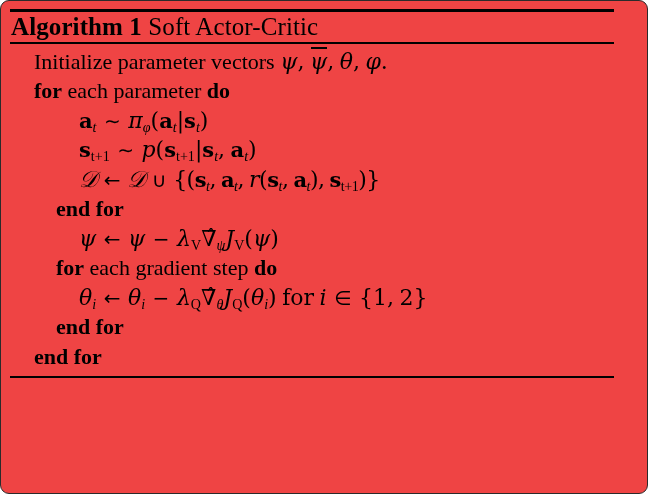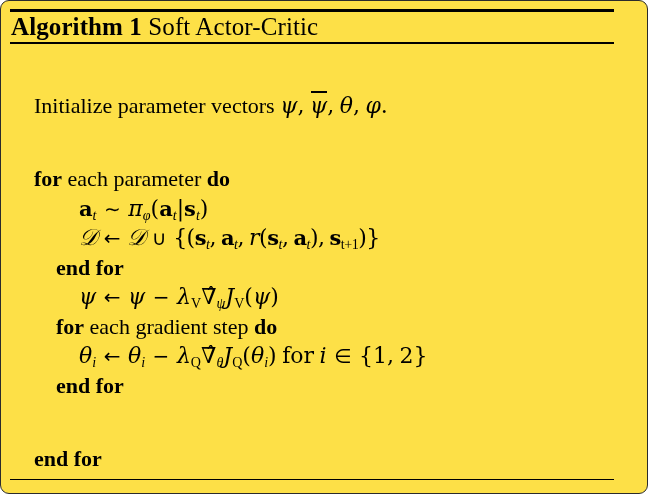--- a/index.html
+++ b/index.html
@@ -18,21 +18,21 @@
   
   #frame {
     position: absolute;
     left: 0px;
     top: 0px;
     width: 648px;
     height: 494px;
     box-sizing: border-box;
     border: 1px solid #2b2b2b;
     border-radius: 9px;
-    background: #fde047;
+    background: #ef4444;
   }
 
   #algo {
     position: absolute;
     left: 9px;
     top: 8px;
     width: 604px;
   }
 
   .rule-thick {
@@ -67,21 +67,21 @@
     padding-top: 3px;
     padding-bottom: 5px;
   }
 
   .line {
     height: 29.5px;
     line-height: 29.5px;
     font-size: 22px;
     white-space: nowrap;
   }
-  .ind1 { padding-left: 24px; margin-top: 44px; }
+  .ind1 { padding-left: 24px; }
   .ind2 { padding-left: 46px; }
   .ind3 { padding-left: 69px; }
 
   .kw { font-weight: bold; }
   .txt { font-weight: normal; }
 
   
   .math {
     font-family: "DejaVu Serif", "Liberation Serif", serif;
     font-style: italic;
@@ -163,20 +163,25 @@
         <span class="kw">do</span>
       </div>
 
 
       <div class="line ind3">
         <span class="vec">a</span><sub>t</sub>
         <span class="op">∼</span>
         <span class="math">π</span><sub>φ</sub><span class="mathup">(</span><span class="vec">a</span><sub>t</sub><span class="mathup">|</span><span class="vec">s</span><sub>t</sub><span class="mathup">)</span>
       </div>
 
+      <div class="line ind3">
+        <span class="vec">s</span><sub class="upr">t+1</sub>
+        <span class="op">∼</span>
+        <span class="math">p</span><span class="mathup">(</span><span class="vec">s</span><sub class="upr">t+1</sub><span class="mathup">|</span><span class="vec">s</span><sub>t</sub><span class="mathup">,</span> <span class="vec">a</span><sub>t</sub><span class="mathup">)</span>
+      </div>
 
       <div class="line ind3 tight">
         <span class="cal">𝒟</span>
         <span class="op">←</span>
         <span class="cal">𝒟</span>
         <span class="op">∪</span>
         <span class="mathup">{(</span><span class="vec">s</span><sub>t</sub><span class="mathup">,</span> <span class="vec">a</span><sub>t</sub><span class="mathup">,</span> <span class="math">r</span><span class="mathup">(</span><span class="vec">s</span><sub>t</sub><span class="mathup">,</span> <span class="vec">a</span><sub>t</sub><span class="mathup">)</span><span class="mathup">,</span> <span class="vec">s</span><sub class="upr">t+1</sub><span class="mathup">)}</span>
       </div>
 
       <div class="line ind2">

